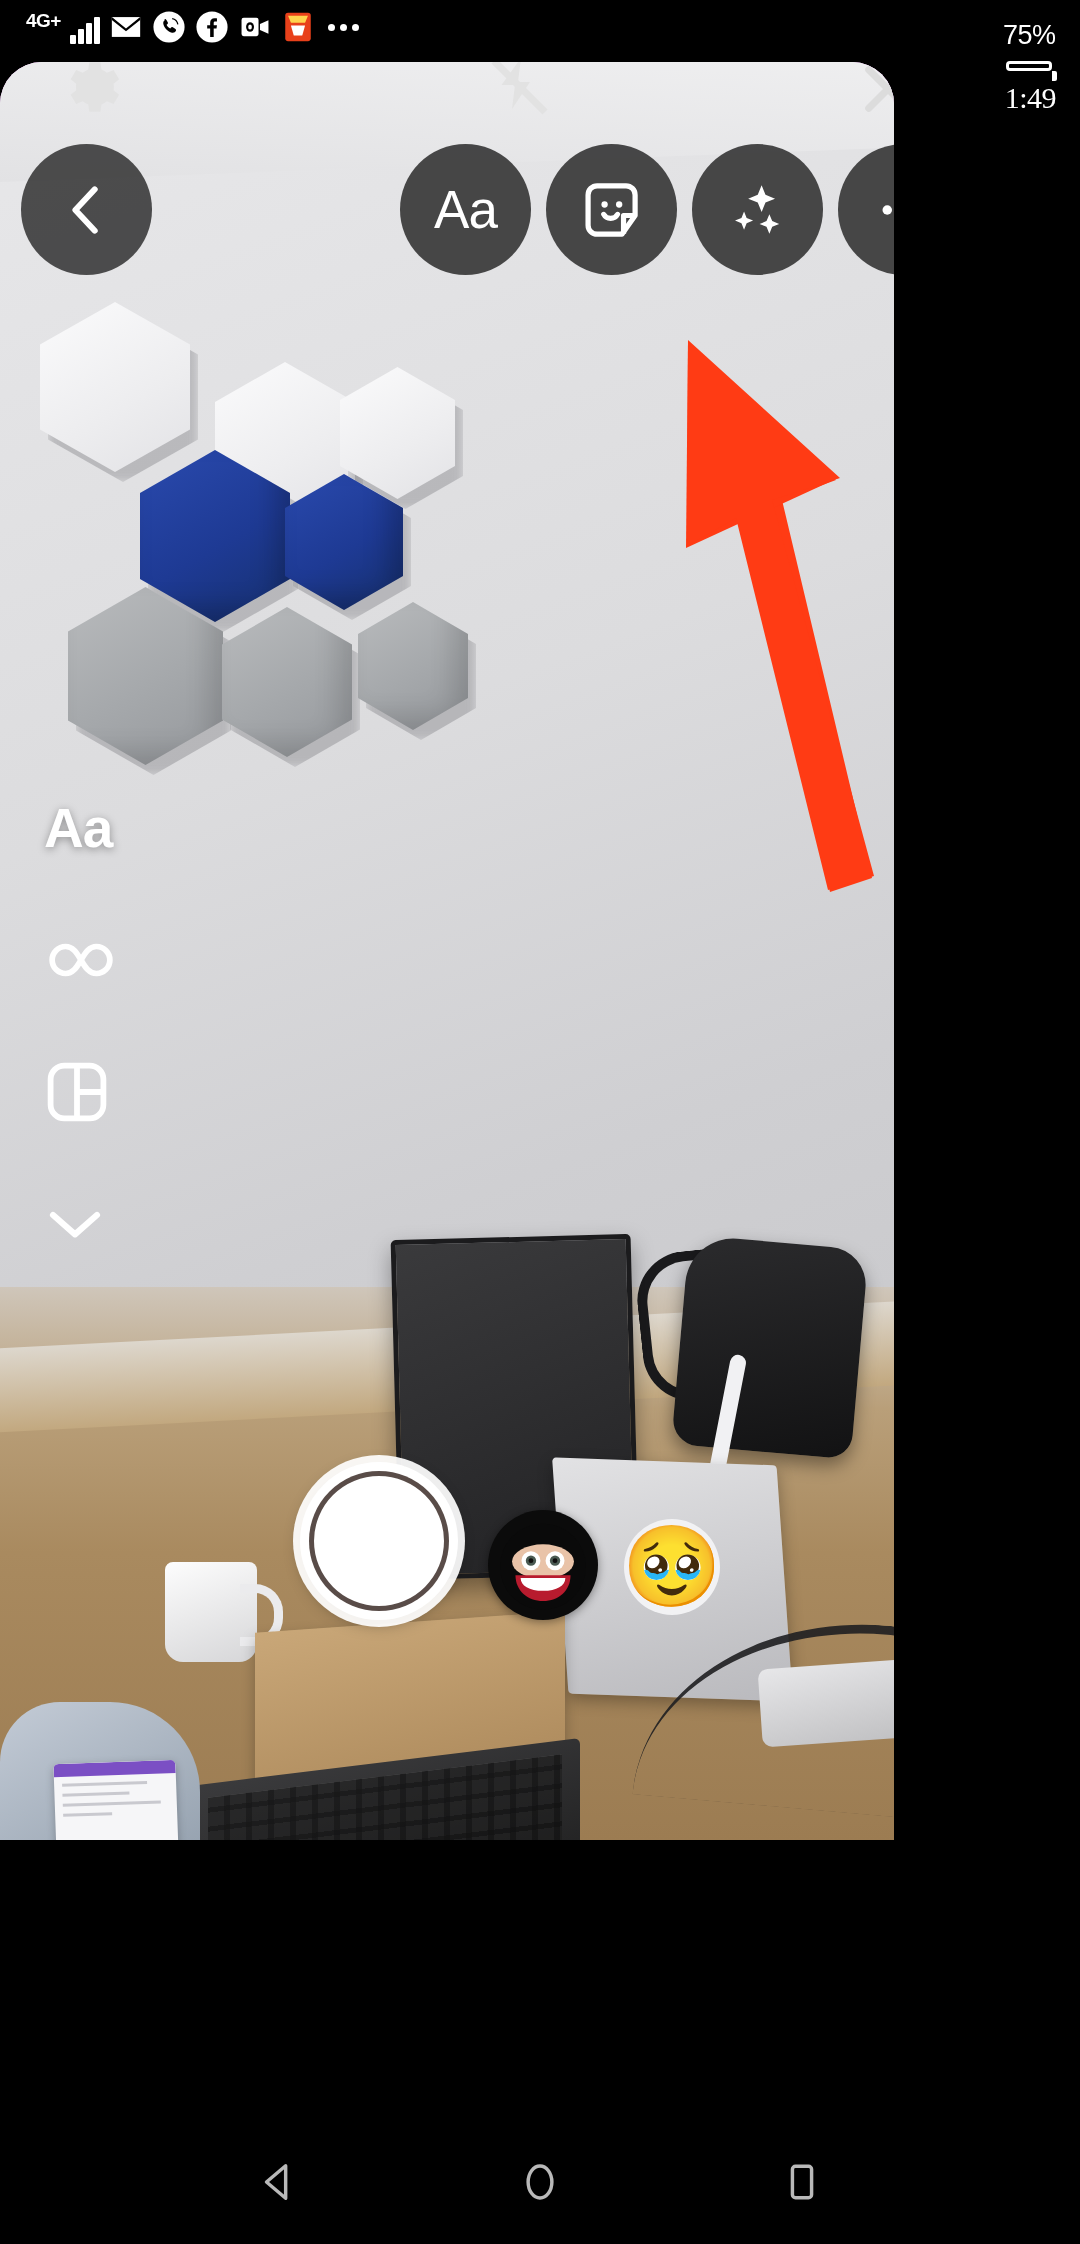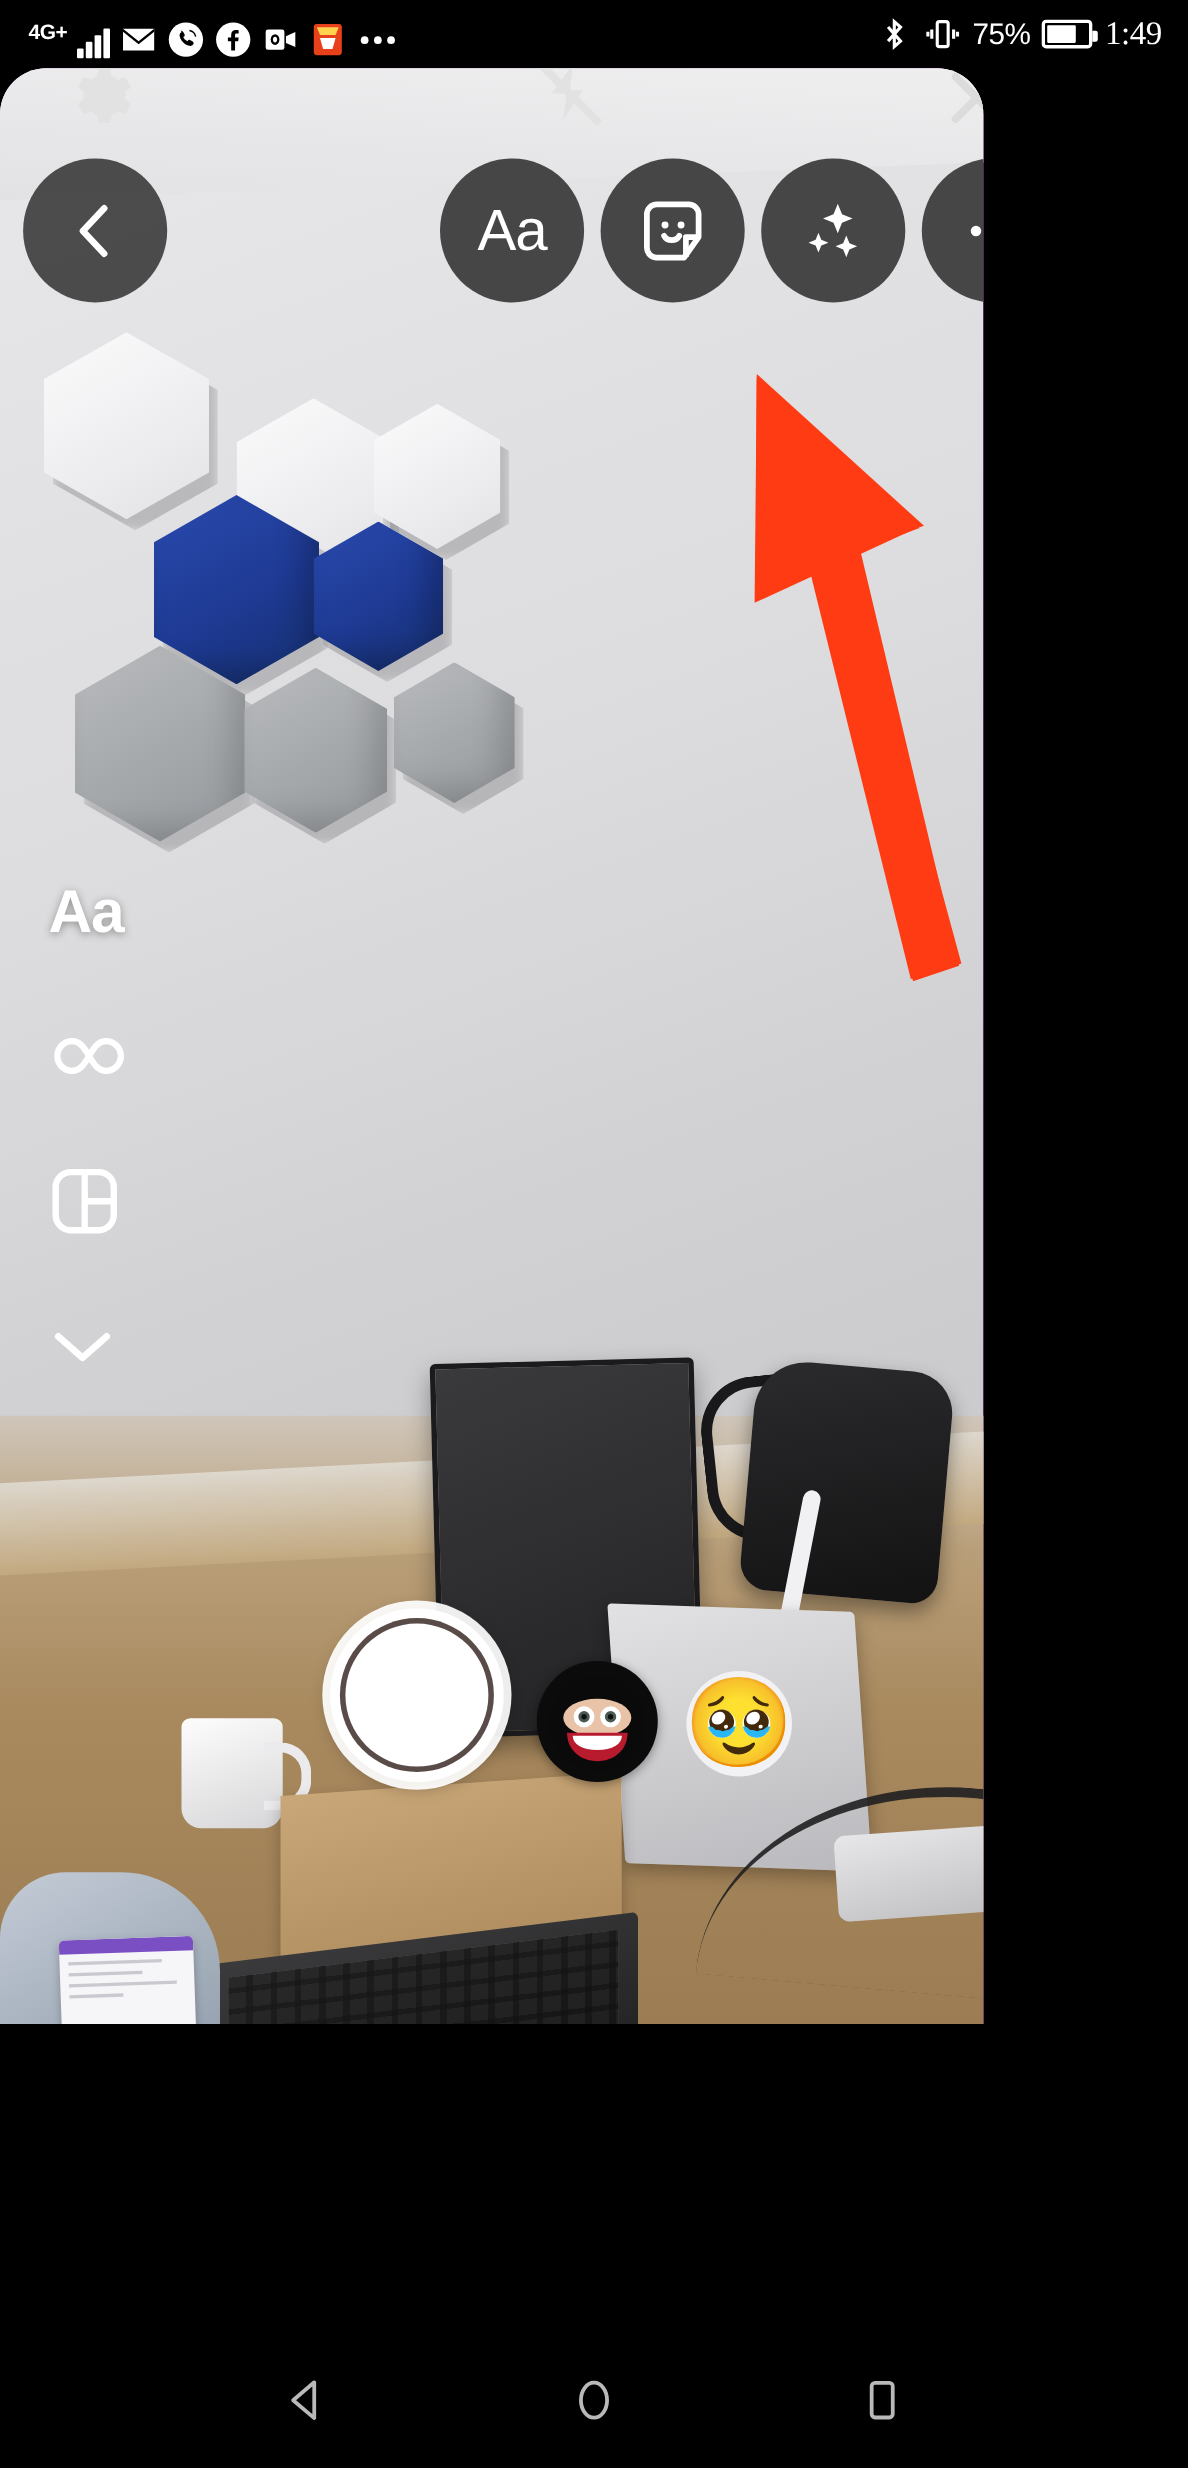--- a/index.html
+++ b/index.html
@@ -3,23 +3,23 @@
 <meta charset="utf-8">
 <style>
   * { margin:0; padding:0; box-sizing:border-box; }
   html,body { width:1080px; height:2244px; background:#000; overflow:hidden;
               font-family:"Liberation Sans", sans-serif; }
 
   #screen { position:relative; width:1080px; height:2244px; background:#000; }
 
   
   #statusbar { position:absolute; left:0; top:0; width:1080px; height:62px;
-               background:#000; display:flex; align-items:center; }
+               background:#000; display:flex; }
   .sb-left { display:flex; align-items:flex-end; gap:9px; padding-left:26px; height:44px; }
-  .sb-right { margin-left:auto; display:flex; align-items:center; gap:10px; padding-right:24px; }
+  .sb-right { margin-left:auto; display:flex; align-items:center; gap:10px; padding-right:24px;flex-direction:column; }
   .net-label { color:#fff; font-size:19px; font-weight:bold; line-height:1;
                position:relative; top:-14px; letter-spacing:-0.5px; }
   .bars { display:flex; align-items:flex-end; gap:2px; height:30px; }
   .bars i { display:block; width:6px; background:#fff; border-radius:1px; }
   .bars i:nth-child(1){height:9px}.bars i:nth-child(2){height:15px}
   .bars i:nth-child(3){height:21px}.bars i:nth-child(4){height:27px}
   .sicon { width:34px; height:34px; display:block; }
   .dots3 { display:flex; gap:5px; align-items:center; height:34px; margin-left:4px; }
   .dots3 span { width:7px; height:7px; border-radius:50%; background:#fff; display:block; }
   .batt-pct { color:#fff; font-size:27px; letter-spacing:-0.5px; }

